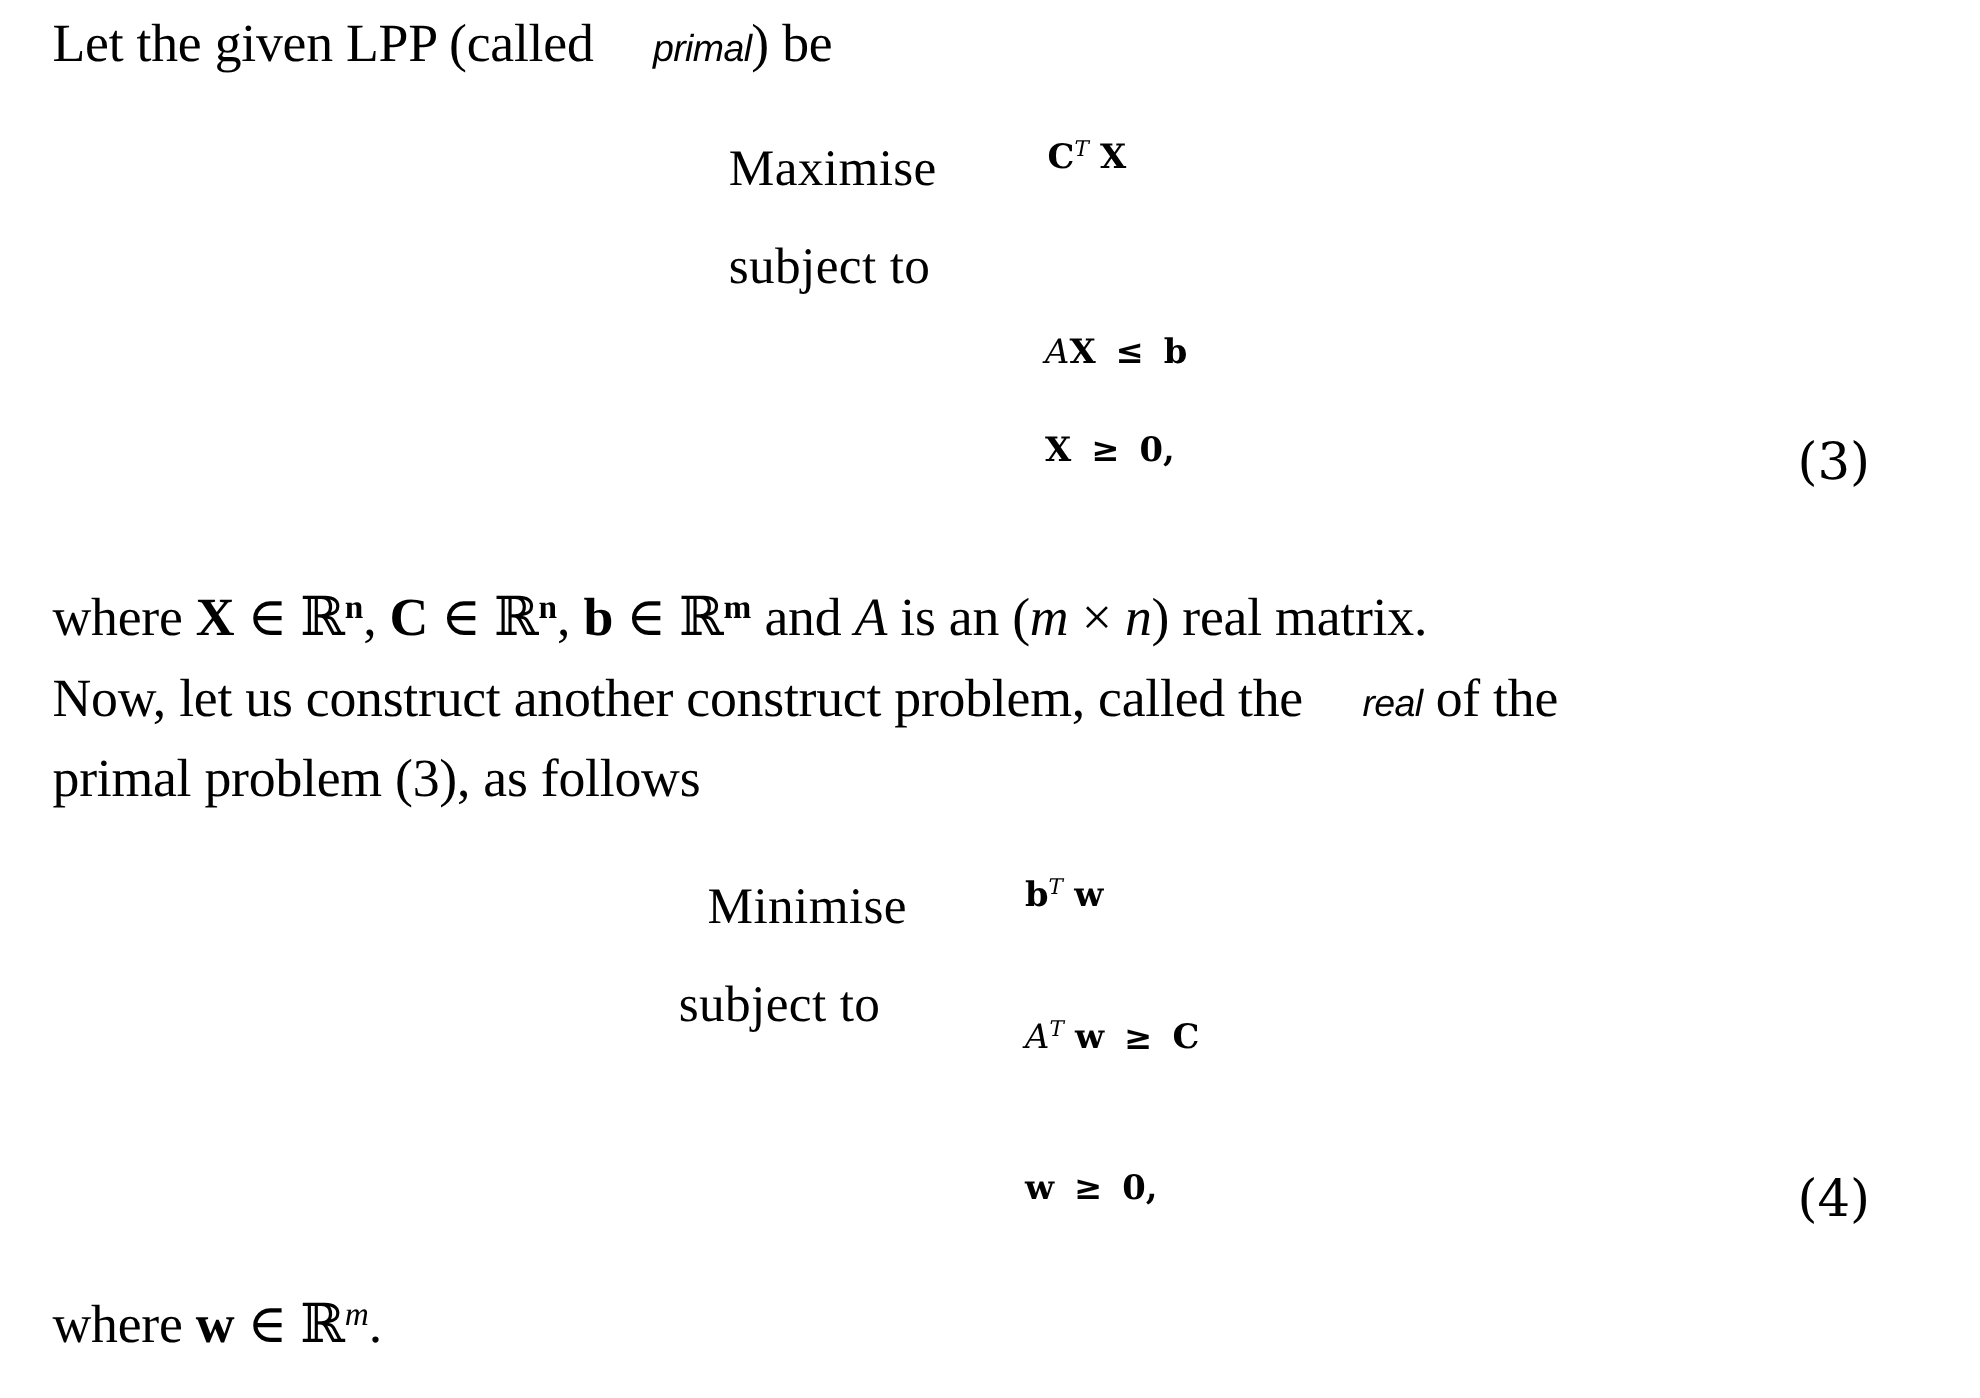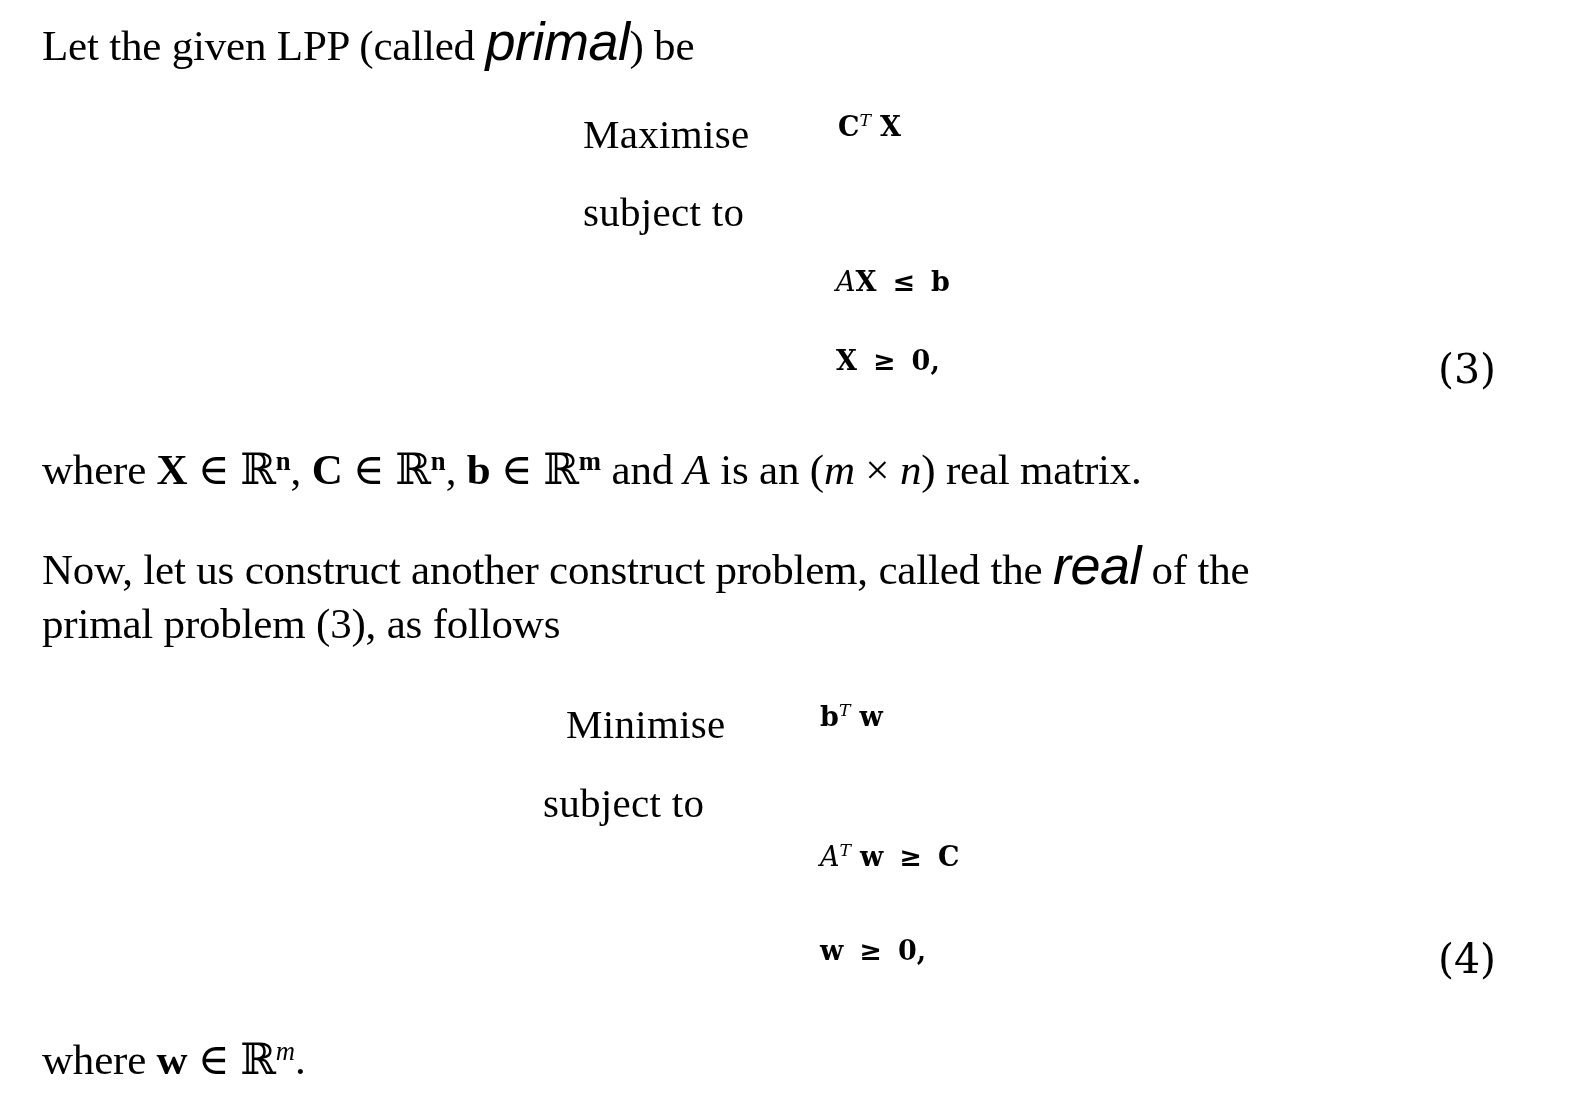--- a/index.html
+++ b/index.html
@@ -31,22 +31,23 @@
     font-size: 43px;
     line-height: 1.0;
     white-space: nowrap;
     letter-spacing: -0.2px;
   }
 
   
   .emph-sans {
     font-family: "Liberation Sans", "DejaVu Sans", sans-serif;
     font-style: italic;
-    font-size: 54px;
+    font-size: 30px;
     letter-spacing: -0.5px;
+    margin-left: 37px;
   }
 
   
   .mi {
     font-family: "Liberation Serif", "DejaVu Serif", serif;
     font-style: italic;
   }
 
   .mbold {
     font-weight: bold;
@@ -130,39 +131,39 @@
   <div class="eq-expr" style="left:836px; top:266px;">
     <span class="m-it">A</span><span class="m-up-bold">X</span><span class="m-sp-wide"></span><span class="m-rel">≤</span><span class="m-sp-wide"></span><span class="m-up-bold">b</span>
   </div>
 
   <div class="eq-expr" style="left:836px; top:345px;">
     <span class="m-up-bold">X</span><span class="m-sp-wide"></span><span class="m-rel">≥</span><span class="m-sp-wide"></span><span class="m-up-bold">0</span><span class="m-up-bold">,</span>
   </div>
 
   <div class="eq-num" style="left:1438px; top:345px;">(3)</div>
 
-  <div class="prose" style="left:42px; top:448px;">
+  <div class="prose" style="left:42px; top:472px;">
     <span>where </span><span class="mbold">X</span><span> ∈ </span><span class="bbR">ℝ</span><span class="sup-up">n</span><span>, </span><span class="mbold">C</span><span> ∈ </span><span class="bbR">ℝ</span><span class="sup-up">n</span><span>, </span><span class="mbold">b</span><span> ∈ </span><span class="bbR">ℝ</span><span class="sup-up">m</span><span> and </span><span class="mi">A</span><span> is an (</span><span class="mi">m</span><span> × </span><span class="mi">n</span><span>) real matrix.</span>
   </div>
 
   <div class="prose" style="left:42px; top:538px;">
     <span>Now, let us construct another construct problem, called the </span><span class="emph-sans">real</span><span> of the</span>
   </div>
 
   <div class="prose" style="left:42px; top:602px;">primal problem (3), as follows</div>
 
   <div class="eq-label" style="left:566px; top:700px;text-align:center;">Minimise</div>
 
   <div class="eq-expr" style="left:820px; top:700px;">
     <span class="m-up-bold">b</span><span class="m-sup-it">T</span><span class="m-sp"></span><span class="m-up-bold">w</span>
   </div>
 
   <div class="eq-label" style="left:543px; top:779px;">subject to</div>
 
-  <div class="eq-expr" style="left:820px; top:840px;">
+  <div class="eq-expr" style="left:820px; top:814px;">
     <span class="m-it">A</span><span class="m-sup-it">T</span><span class="m-sp"></span><span class="m-up-bold">w</span><span class="m-sp-wide"></span><span class="m-rel">≥</span><span class="m-sp-wide"></span><span class="m-up-bold">C</span>
   </div>
 
   <div class="eq-expr" style="left:820px; top:935px;">
     <span class="m-up-bold">w</span><span class="m-sp-wide"></span><span class="m-rel">≥</span><span class="m-sp-wide"></span><span class="m-up-bold">0</span><span class="m-up-bold">,</span>
   </div>
 
   <div class="eq-num" style="left:1438px; top:935px;">(4)</div>
 
   <div class="prose" style="left:42px; top:1038px;">

